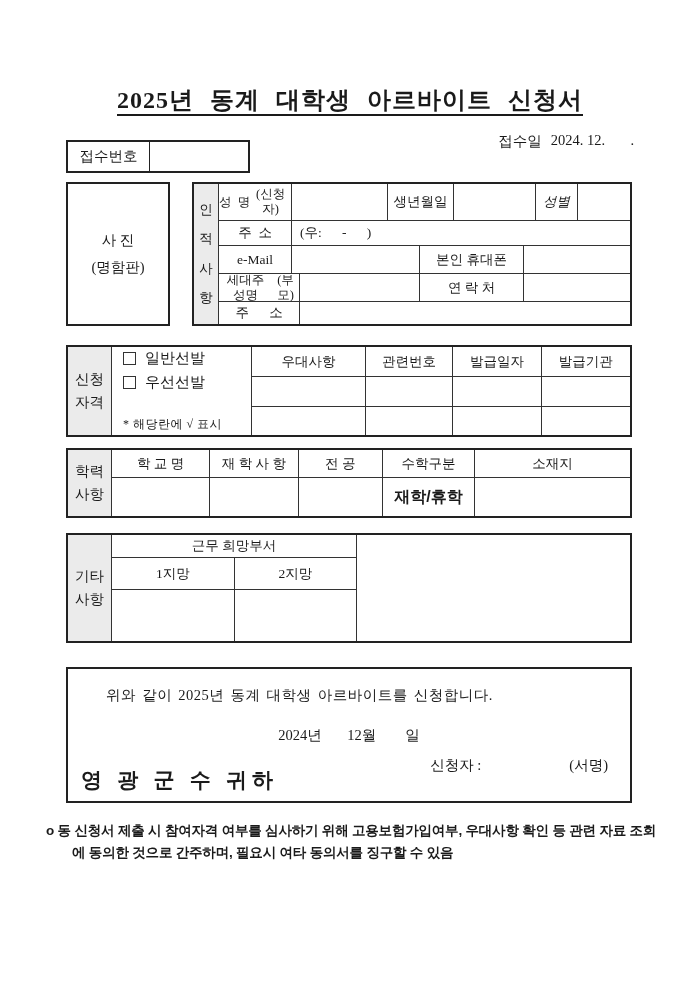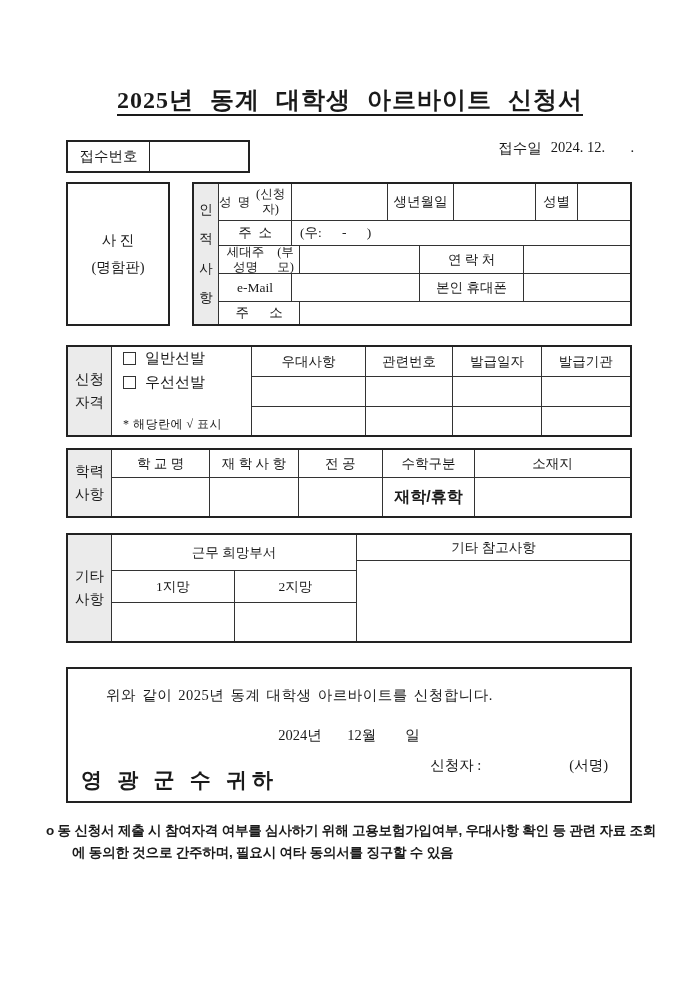--- a/index.html
+++ b/index.html
@@ -23,21 +23,21 @@
   .title{
     left:0;right:0;top:84px;text-align:center;
     font-size:24px;font-weight:bold;letter-spacing:1px;word-spacing:9px;
     text-decoration:underline;text-underline-offset:6px;text-decoration-thickness:1.5px;
   }
 
   
   .receipt-box{left:66px;top:140px;width:184px;height:33px;border:2px solid var(--line);display:flex;}
   .receipt-label{width:82px;border-right:1.5px solid var(--line);font-size:14.5px;}
   .receipt-value{flex:1;}
-  .receipt-date{top:139px;right:66px;font-size:14.5px;display:flex;gap:9px;}
+  .receipt-date{top:132px;right:66px;font-size:14.5px;display:flex;gap:9px;}
 
   
   .photo-box{left:66px;top:182px;width:104px;height:144px;border:2px solid var(--line);
     display:flex;flex-direction:column;align-items:center;justify-content:center;gap:8px;font-size:14.5px;}
 
   
   .personal{left:192px;top:182px;width:440px;height:144px;border:2px solid var(--line);display:flex;}
   .v-label{width:25px;background:var(--gray);border-right:1px solid var(--line-soft);
     display:flex;flex-direction:column;align-items:center;justify-content:space-evenly;font-size:13.5px;padding:6px 0;}
   .prows{flex:1;display:flex;flex-direction:column;}
@@ -69,21 +69,21 @@
   .edu{left:66px;top:448px;width:566px;height:70px;border:2px solid var(--line);display:flex;}
   .edu-grid{flex:1;display:grid;grid-template-columns:98fr 89fr 85fr 93fr 157fr;grid-template-rows:27px 1fr;}
   .eg{border-left:1px solid var(--line-soft);display:flex;align-items:center;justify-content:center;font-size:13.5px;}
   .eg.c1{border-left:none;}
   .eg.r2{border-top:1px solid var(--line-soft);}
   .small-opt{font-family:"Liberation Sans","DejaVu Sans",sans-serif;font-size:16px;font-weight:700;}
 
   
   .etc{left:66px;top:533px;width:566px;height:110px;border:2px solid var(--line);display:flex;}
   .etc-left{width:245px;border-right:1px solid var(--line-soft);display:flex;flex-direction:column;}
-  .dept-header{height:36px;border-bottom:1px solid var(--line-soft);font-size:13.5px;}
+  .dept-header{height:23px;border-bottom:1px solid var(--line-soft);font-size:13.5px;}
   .choice-row{height:32px;border-bottom:1px solid var(--line-soft);display:flex;}
   .choice-row > div{flex:1;font-size:13.5px;}
   .choice-row > div + div{border-left:1px solid var(--line-soft);}
   .blank-row{flex:1;display:flex;}
   .blank-row > div{flex:1;}
   .blank-row > div + div{border-left:1px solid var(--line-soft);}
   .etc-right{flex:1;display:flex;flex-direction:column;}
   .ref-header{height:26px;border-bottom:1px solid var(--line-soft);font-size:13.5px;}
   .ref-note{padding:5px 7px 0 7px;font-family:"Liberation Sans","DejaVu Sans",sans-serif;
     font-weight:bold;font-size:12.5px;line-height:1.5;padding-left:21px;text-indent:-14px;}
@@ -130,40 +130,40 @@
     </div>
     <div class="prows">
       <div class="prow" style="height:36px;">
         <div class="pc two" style="width:72px;">
           <span class="pre">성  명</span>
           <span>(신청자)</span>
         </div>
         <div class="pc val" style="width:96px;"></div>
         <div class="pc" style="width:66px;">생년월일</div>
         <div class="pc val" style="width:82px;"></div>
-        <div class="pc" style="width:42px;">성별</div>
+        <div class="pc" style="width:42px;font-style:italic;">성별</div>
         <div class="pc val" style="flex:1;"></div>
       </div>
       <div class="prow" style="height:25px;">
         <div class="pc pre" style="width:72px;">주  소</div>
         <div class="pc val pre" style="flex:1;">(우:      -      )</div>
+      </div>
+      <div class="prow" style="height:28px;">
+        <div class="pc" style="width:72px;">e-Mail</div>
+        <div class="pc val" style="width:128px;"></div>
+        <div class="pc" style="width:104px;">본인 휴대폰</div>
+        <div class="pc val" style="flex:1;"></div>
       </div>
       <div class="prow" style="height:28px;">
         <div class="pc two" style="width:80px;">
           <span>세대주 성명</span>
           <span>(부모)</span>
         </div>
         <div class="pc val" style="width:120px;"></div>
         <div class="pc" style="width:104px;">연 락 처</div>
-        <div class="pc val" style="flex:1;"></div>
-      </div>
-      <div class="prow" style="height:28px;">
-        <div class="pc" style="width:72px;">e-Mail</div>
-        <div class="pc val" style="width:128px;"></div>
-        <div class="pc" style="width:104px;">본인 휴대폰</div>
         <div class="pc val" style="flex:1;"></div>
       </div>
       <div class="prow" style="flex:1;">
         <div class="pc pre" style="width:80px;">주      소</div>
         <div class="pc val" style="flex:1;"></div>
       </div>
     </div>
   </div>
 
   <div class="abs qual">
@@ -227,21 +227,20 @@
       <div class="choice-row">
         <div class="c">1지망</div>
         <div class="c">2지망</div>
       </div>
       <div class="blank-row">
         <div></div>
         <div></div>
       </div>
     </div>
     <div class="etc-right">
-      <div class="ref-header c">기타 참고사항</div>
     </div>
   </div>
 
   <div class="abs decl">
     <div class="stmt">위와 같이 2025년 동계 대학생 아르바이트를 신청합니다.</div>
     <div class="decl-date pre">2024년       12월        일</div>
     <div class="decl-sign">
       <span>신청자 :</span>
       <span>(서명)</span>
     </div>

